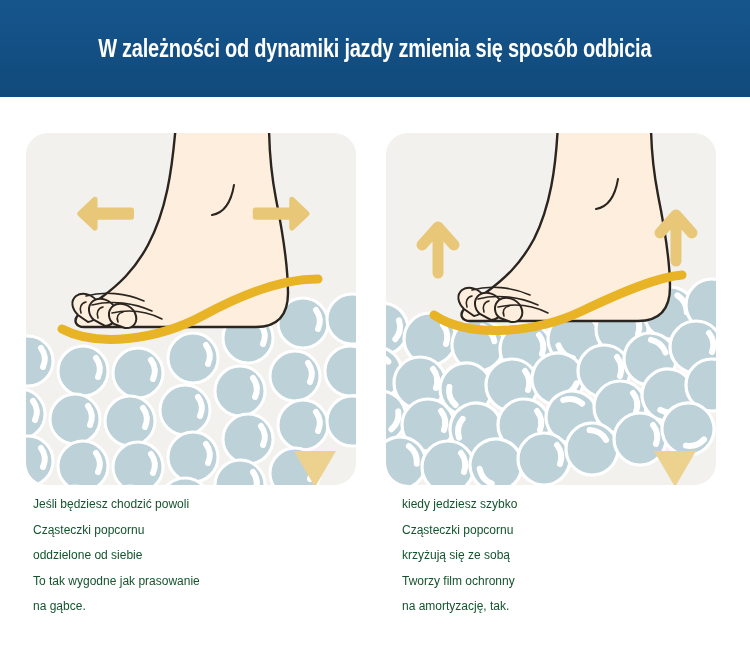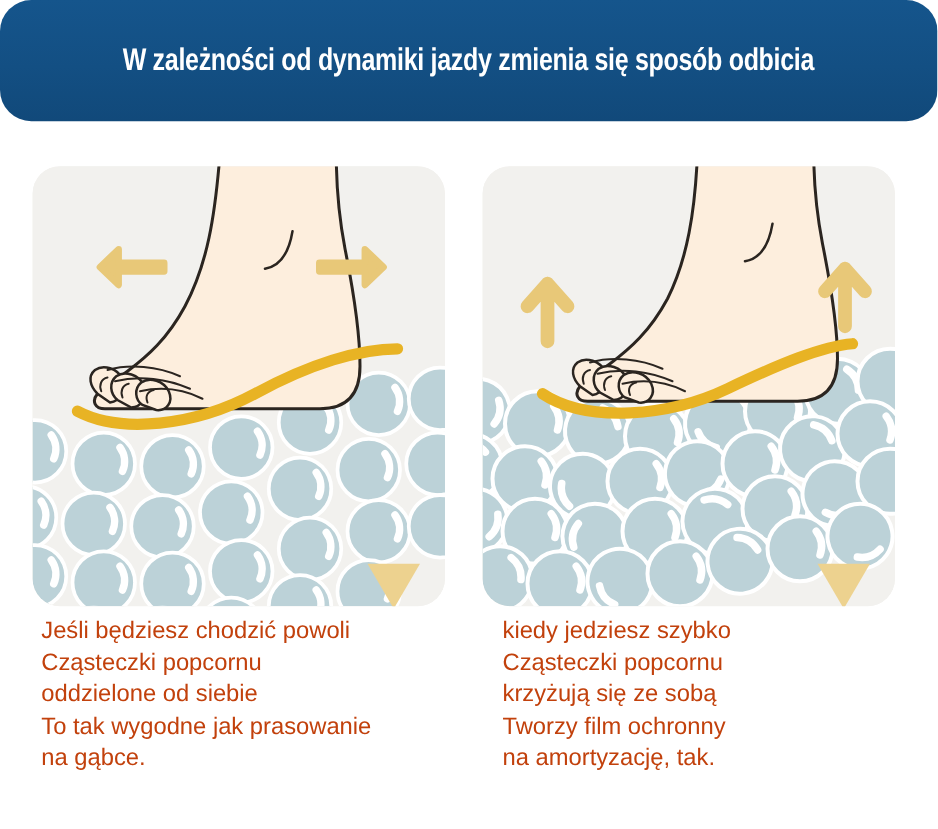--- a/index.html
+++ b/index.html
@@ -21,21 +21,20 @@
     left: 0;
     top: 0;
     width: 750px;
     height: 97px;
     background: #145389;
     background: linear-gradient(180deg, #15558c 0%, #134f83 55%, #11497a 100%);
     display: flex;
     align-items: center;
     justify-content: center;
     box-sizing: border-box;
-    border-radius: 25px;
   }
   #header-title {
     color: #ffffff;
     font-size: 25px;
     font-weight: bold;
     letter-spacing: -0.3px;
     transform: scaleX(0.80);
     transform-origin: center center;
     white-space: nowrap;
     text-align: center;
@@ -84,22 +83,22 @@
   #captions {
     position: absolute;
     left: 0;
     top: 492px;
     width: 750px;
     height: 171px;
   }
   .caption {
     position: absolute;
     top: 0;
-    font-size: 19px;
-    color: #c2410c;
+    font-size: 12px;
+    color: #14532d;
     line-height: 25.5px;
     white-space: pre-line;
   }
   #caption-left  { left: 33px;  width: 340px; }
   #caption-right { left: 389px; width: 340px; margin-left: 13px; }
 </style>
 </head>
 <body>
 
 <div id="header-bar">

